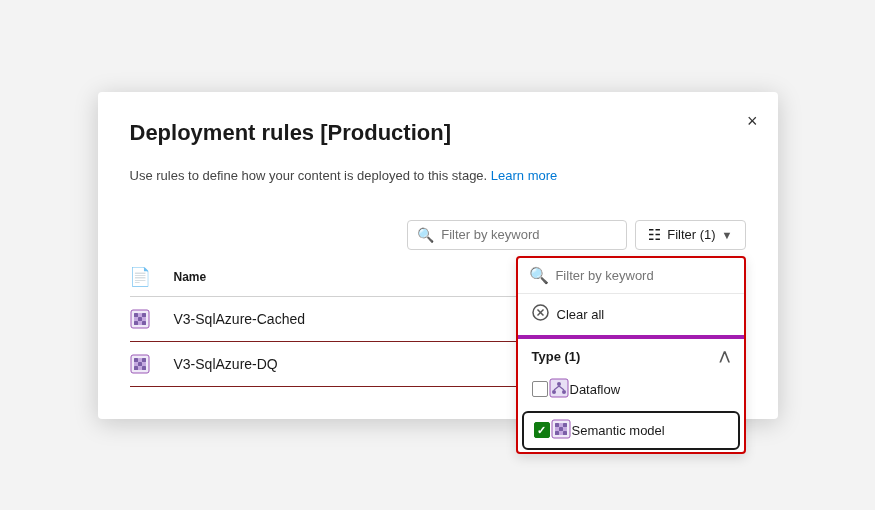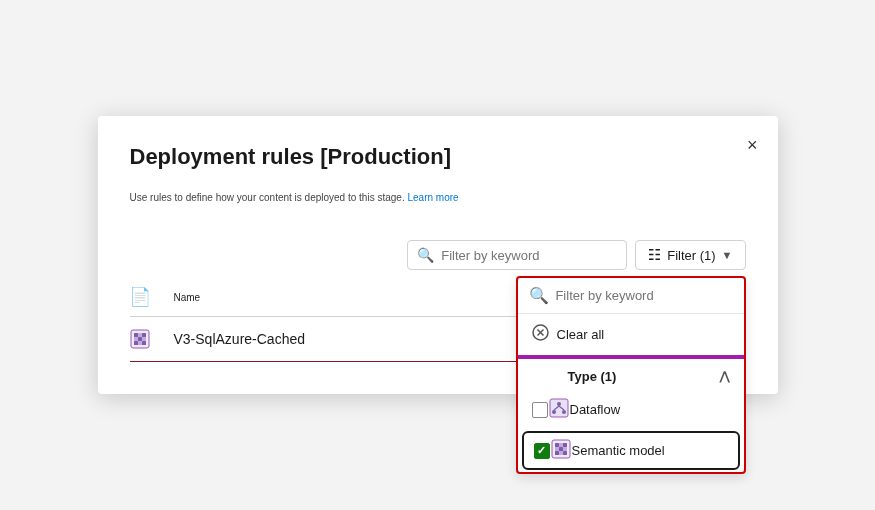--- a/index.html
+++ b/index.html
@@ -32,21 +32,21 @@
       border: none;
       line-height: 1;
     }
     .dialog-title {
       font-size: 22px;
       font-weight: 600;
       color: #1a1a1a;
       margin-bottom: 22px;
     }
     .dialog-subtitle {
-      font-size: 10px;
+      font-size: 13px;
       color: #444;
       margin-bottom: 37px;
     }
     .dialog-subtitle a {
       color: #0078d4;
       text-decoration: none;
     }
     .toolbar-row {
       display: flex;
       justify-content: flex-end;
@@ -137,21 +137,20 @@
       color: #555;
     }
     .type-header {
       display: flex;
       align-items: flex-start;
       justify-content: space-between;
       padding: 10px 14px 6px 14px;
       font-size: 13px;
       font-weight: 600;
       color: #1a1a1a;
-      margin-left: 36px;
     }
     .type-chevron {
       font-size: 12px;
       color: #555;
     }
     .filter-item {
       display: flex;
       align-items: center;
       padding: 8px 14px;
       font-size: 13px;
@@ -192,21 +191,21 @@
       width: 100%;
       margin-top: 8px;
     }
     .table-header {
       display: flex;
       align-items: center;
       border-bottom: 1.5px solid #d1d1d1;
       padding: 8px 0 8px 0;
     }
     .col-icon { width: 44px; }
-    .col-name { flex: 1; font-weight: 400; font-size: 10px; color: #1a1a1a; }
+    .col-name { flex: 1; font-weight: 700; font-size: 12px; color: #1a1a1a; }
     .table-row-item {
       display: flex;
       align-items: center;
       border-bottom: 1px solid #7f1d1d;
       padding: 12px 0;
     }
     .row-icon {
       width: 44px;
       display: flex;
       align-items: center;
@@ -324,15 +323,32 @@
             <rect x="8" y="4" width="4" height="4" rx="0.5" fill="#c4a8e0"></rect>
             <rect x="8" y="12" width="4" height="4" rx="0.5" fill="#c4a8e0"></rect>
             <rect x="4" y="8" width="4" height="4" rx="0.5" fill="#c4a8e0"></rect>
             <rect x="12" y="8" width="4" height="4" rx="0.5" fill="#c4a8e0"></rect>
             <rect x="8" y="8" width="4" height="4" rx="0.5" fill="#7b5ea7"></rect>
           </svg>
         </div>
         <div class="row-name">V3-SqlAzure-Cached</div>
       </div>
 
+      <div class="table-row-item">
+        <div class="row-icon col-icon">
+          <svg width="20" height="20" viewBox="0 0 20 20" fill="none" xmlns="http://www.w3.org/2000/svg">
+            <rect x="1" y="1" width="18" height="18" rx="2" fill="#f0eaf8" stroke="#9b59b6" stroke-width="1"></rect>
+            <rect x="4" y="4" width="4" height="4" rx="0.5" fill="#7b5ea7"></rect>
+            <rect x="12" y="4" width="4" height="4" rx="0.5" fill="#7b5ea7"></rect>
+            <rect x="4" y="12" width="4" height="4" rx="0.5" fill="#7b5ea7"></rect>
+            <rect x="12" y="12" width="4" height="4" rx="0.5" fill="#7b5ea7"></rect>
+            <rect x="8" y="4" width="4" height="4" rx="0.5" fill="#c4a8e0"></rect>
+            <rect x="8" y="12" width="4" height="4" rx="0.5" fill="#c4a8e0"></rect>
+            <rect x="4" y="8" width="4" height="4" rx="0.5" fill="#c4a8e0"></rect>
+            <rect x="12" y="8" width="4" height="4" rx="0.5" fill="#c4a8e0"></rect>
+            <rect x="8" y="8" width="4" height="4" rx="0.5" fill="#7b5ea7"></rect>
+          </svg>
+        </div>
+        <div class="row-name">V3-SqlAzure-DQ</div>
+      </div>
     </div>
   </div>
 </div>
 
 </body></html>

